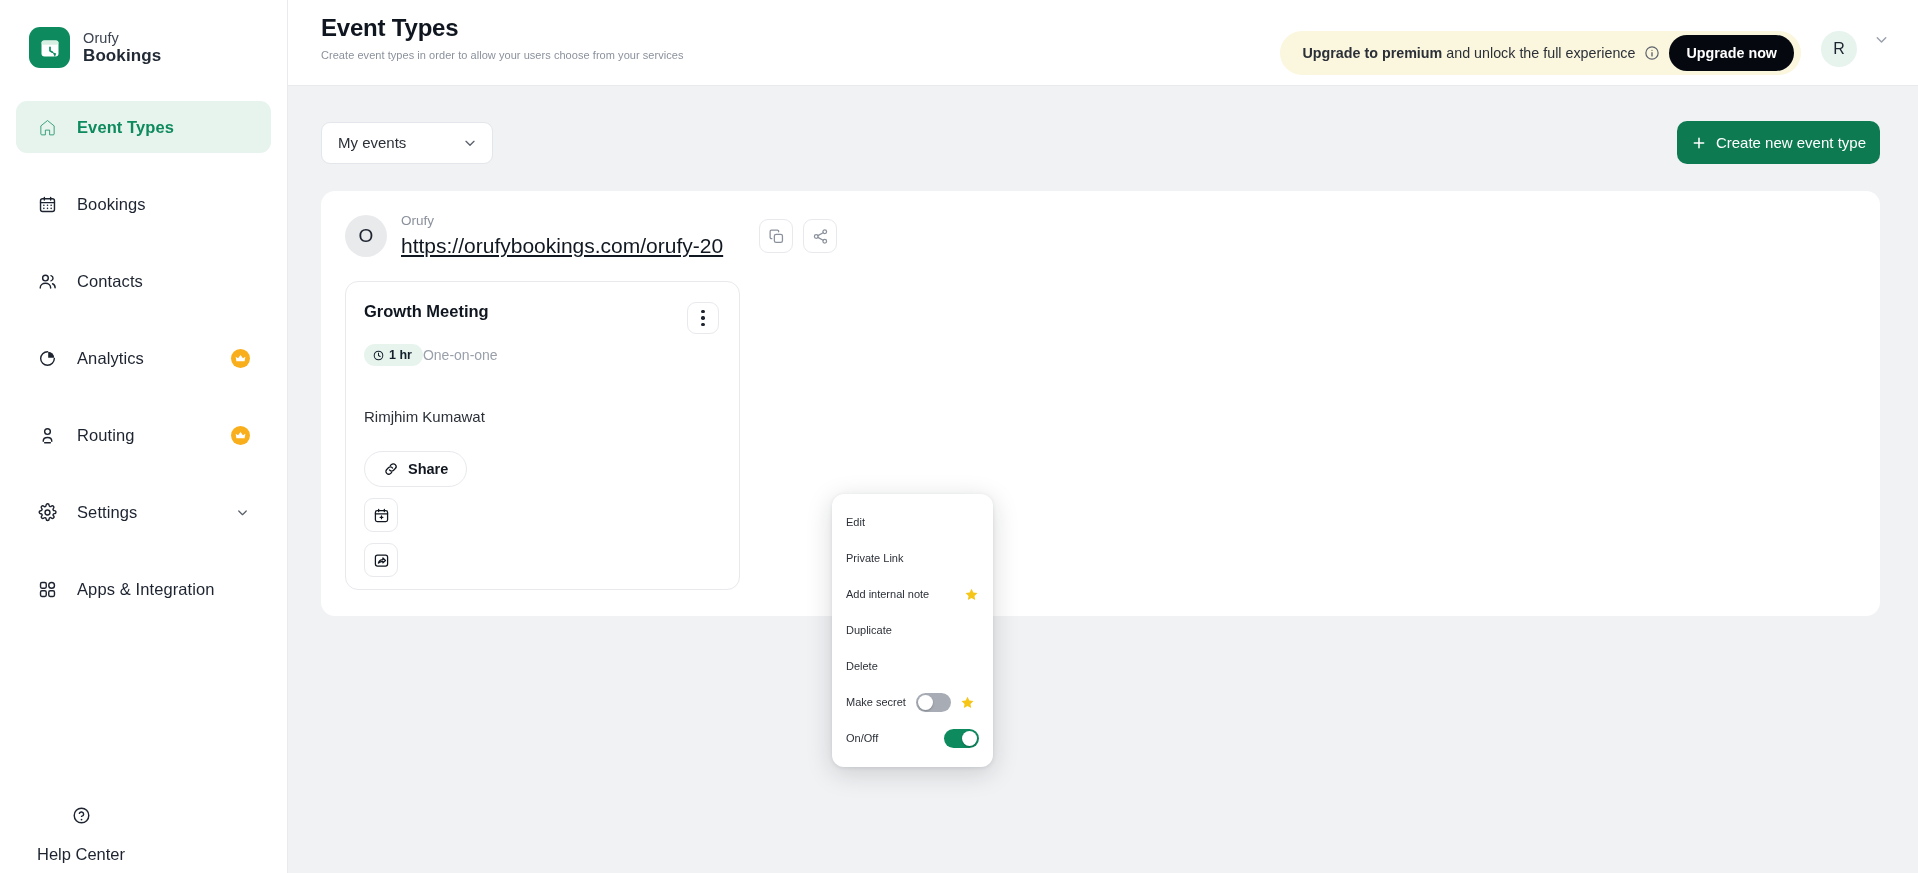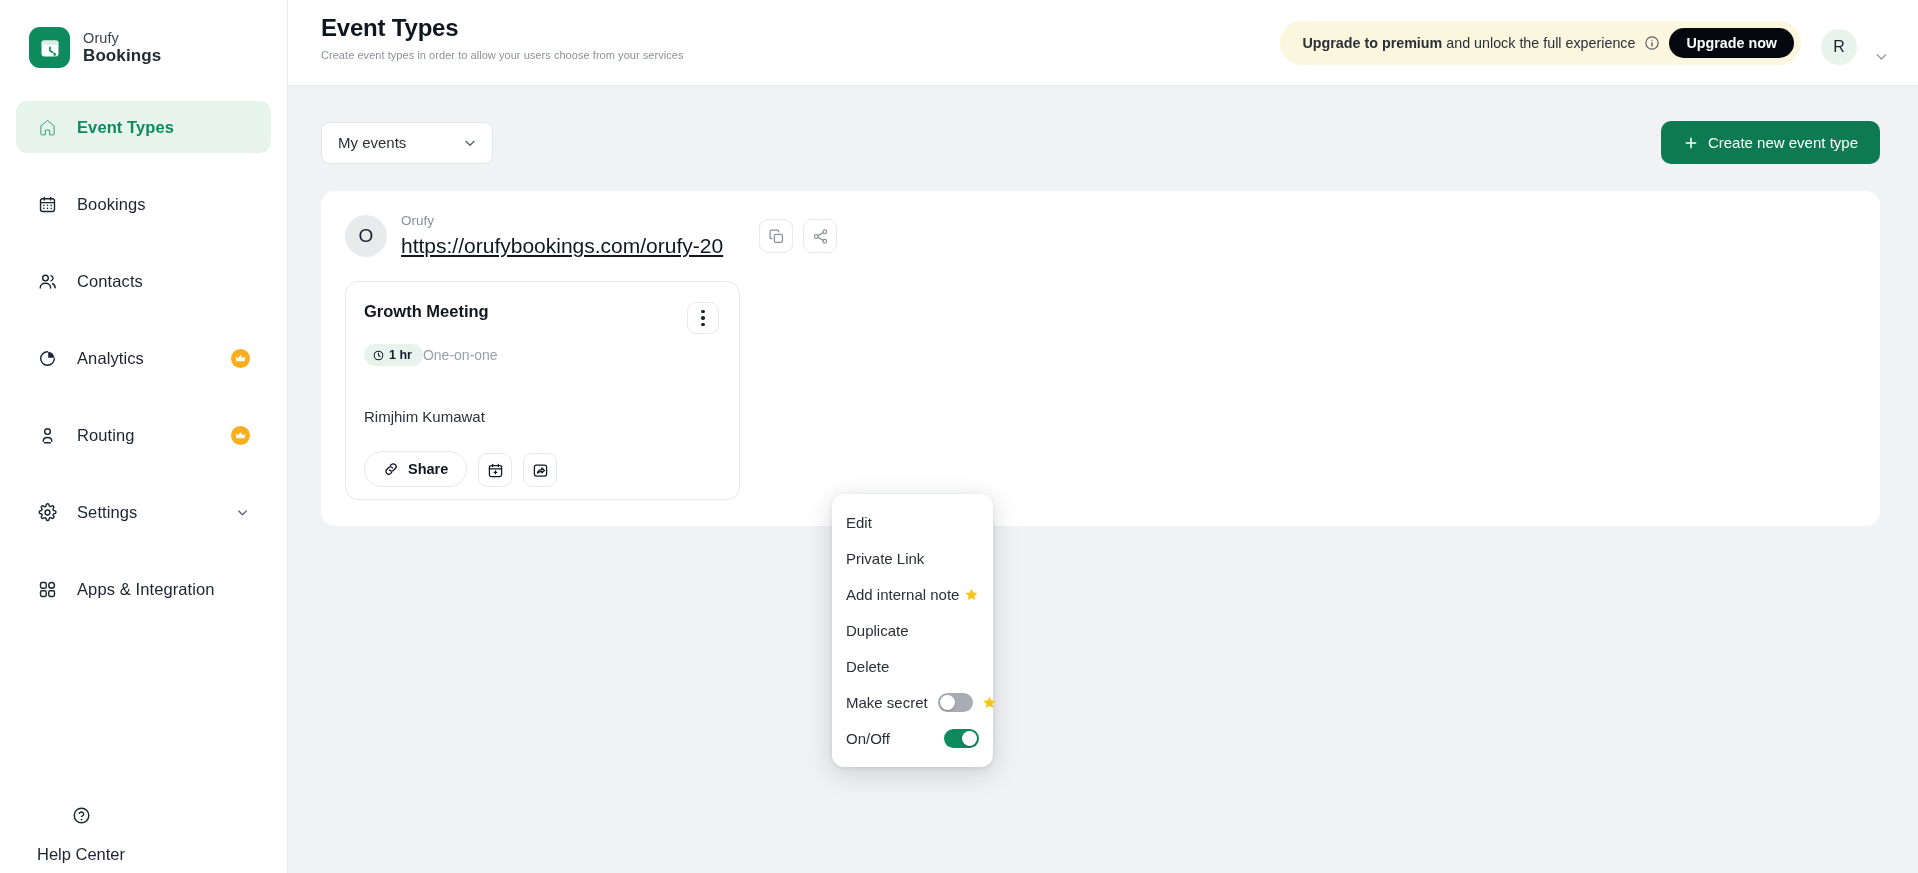--- a/index.html
+++ b/index.html
@@ -57,30 +57,30 @@
   .main { flex: 1 1 auto; display: flex; flex-direction: column; background: #f1f2f4; min-width: 0; }
 
   .topbar {
     height: 86px; background: #ffffff; display: flex; align-items: flex-start;
     justify-content: space-between; padding: 14px 28px 0 33px; flex: 0 0 86px;
     border-bottom: 1px solid #e8eaed;
   }
   .page-title { font-size: 24px; font-weight: 700; color: #10161f; letter-spacing: -.2px; }
   .page-sub { font-size: 11px; color: #8b919c; margin-top: 7px; letter-spacing: .05px; }
 
-  .topbar-right { display: flex; align-items: flex-end; gap: 10px; margin-top: 7px; }
+  .topbar-right { display: flex; align-items: flex-start; gap: 10px; margin-top: 17px; }
   .upgrade-banner {
     display: flex; align-items: center; gap: 9px;
     background: #fbf6de; border-radius: 26px; padding: 5px 7px 5px 22px; height: 44px;
   }
   .upg-text { font-size: 14.3px; color: #2b3038; white-space: nowrap; }
   .upg-text b { font-weight: 700; }
   .upgrade-btn {
     background: #05090f; color: #ffffff; border: none; border-radius: 21px;
-    height: 30px; padding: 0 17px; font-size: 14.3px; font-weight: 700;
+    height: 36px; padding: 0 17px; font-size: 14.3px; font-weight: 700;
     font-family: inherit; cursor: pointer; white-space: nowrap;
   }
   .avatar-circle {
     width: 36px; height: 36px; border-radius: 50%; background: #e7f4ee;
     display: flex; align-items: center; justify-content: center;
     font-size: 16px; color: #1d2430; margin-left: 10px; cursor: pointer;
   }
   .avatar-chev { margin-left: 6px; cursor: pointer; display: flex; align-items: center; }
 
   .content { flex: 1 1 auto; padding: 35px 38px 0 33px; position: relative; overflow: hidden; }
@@ -89,21 +89,21 @@
   .select-box {
     width: 172px; height: 42px; background: #ffffff; border: 1px solid #e3e6ea;
     border-radius: 9px; display: flex; align-items: center; justify-content: space-between;
     padding: 0 14px 0 16px; cursor: pointer;
   }
   .select-label { font-size: 15px; color: #2b3038; }
 
   .create-btn {
     display: flex; align-items: center; gap: 9px;
     background: #0e7a52; color: #ffffff; border: none; border-radius: 10px;
-    height: 43px; padding: 0 22px; font-size: 15px; font-weight: 500;
+    height: 43px; padding: 0 14px; font-size: 15px; font-weight: 500;
     font-family: inherit; cursor: pointer; white-space: nowrap; margin-left: 36px;
   }
 
   .panel {
     margin-top: 27px; background: #ffffff; border-radius: 14px;
     padding: 22px 24px 26px 24px; position: relative; min-height: 310px;
   }
   .profile-row { display: flex; align-items: center; gap: 14px; }
   .profile-avatar {
     width: 42px; height: 42px; border-radius: 50%; background: #e9eaec;
@@ -138,40 +138,40 @@
   .kebab-dots i { width: 3.4px; height: 3.4px; border-radius: 50%; background: #1d2430; display: block; }
 
   .event-tags { display: flex; align-items: center; margin-top: 10px; }
   .pill-duration {
     display: flex; align-items: center; gap: 5px; background: #e7f4ee;
     border-radius: 13px; padding: 4px 11px 4px 9px;
     font-size: 12.5px; font-weight: 700; color: #14202c;
   }
   .tag-type { font-size: 14px; color: #9aa0aa; }
   .event-host { font-size: 15px; color: #2b3038; margin-top: 42px; }
-  .event-footer { display: flex; align-items: flex-end; gap: 11px; margin-top: 26px; }
+  .event-footer { display: flex; align-items: flex-start; gap: 11px; margin-top: 26px; flex-direction: column; }
   .share-btn {
     display: flex; align-items: center; gap: 9px; height: 36px; padding: 0 18px;
     border: 1px solid #e7e9ed; border-radius: 19px; background: #ffffff;
     font-size: 14.5px; font-weight: 700; color: #10161f;
     font-family: inherit; cursor: pointer;
   }
 
   
   .menu {
     position: absolute; left: 511px; top: 303px; width: 161px;
     background: #ffffff; border-radius: 12px;
     box-shadow: 0 6px 26px rgba(16,22,31,.17), 0 1px 4px rgba(16,22,31,.09);
     padding: 10px 0 11px 0; z-index: 50;
   }
   .menu-item {
     display: flex; align-items: center; height: 36px;
     padding: 0 14px 0 14px; cursor: pointer; position: relative;
   }
-  .menu-label { font-size: 15px; color: #2b3038; white-space: nowrap; }
+  .menu-label { font-size: 11px; color: #2b3038; white-space: nowrap; }
   .star { margin-left: auto; flex: 0 0 15px; display: flex; align-items: center; }
   .toggle {
     width: 35px; height: 19px; border-radius: 10px; position: relative;
     flex: 0 0 35px; cursor: pointer;
   }
   .toggle .knob {
     position: absolute; top: 2px; width: 15px; height: 15px; border-radius: 50%;
     background: #ffffff; box-shadow: 0 1px 2px rgba(0,0,0,.25);
   }
   .toggle.off { background: #a8adb5; margin-left: 10px; }

